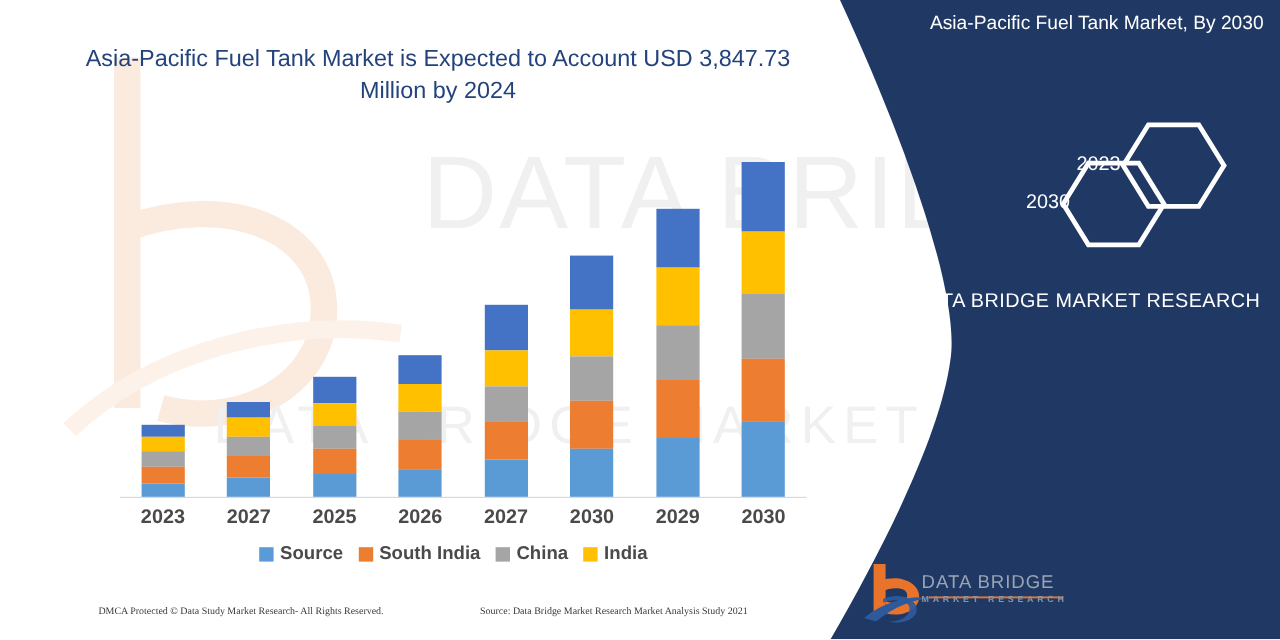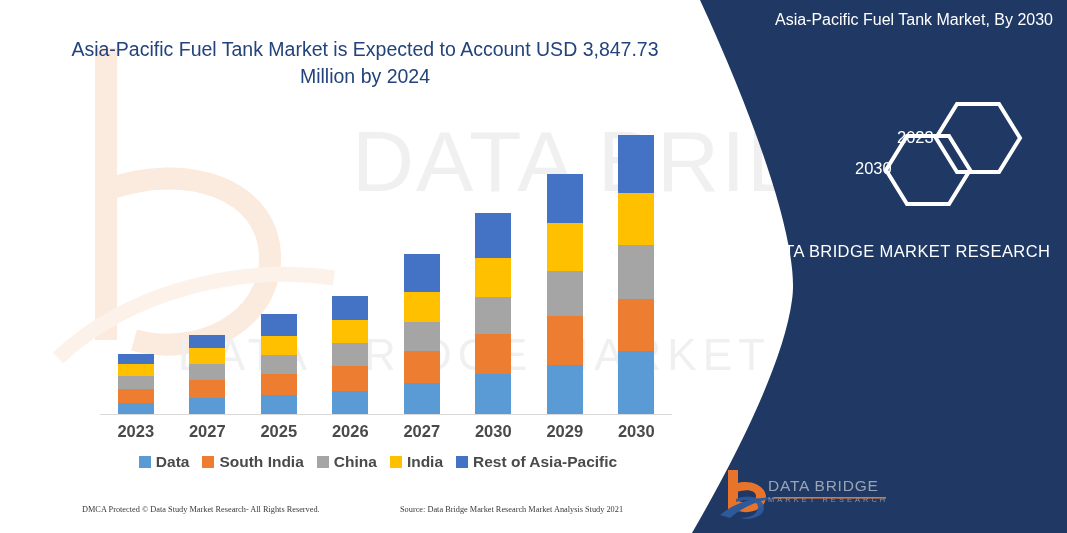--- a/index.html
+++ b/index.html
@@ -203,21 +203,21 @@
     font-size: 15.5px;
     letter-spacing: 0.8px;
     font-weight: 400;
     line-height: 17px;
   }
   .logo-sub {
     color: #8b94a4;
     font-size: 7.4px;
     letter-spacing: 3.1px;
     line-height: 11px;
-    font-weight: 400;
+    font-weight: 700;
   }
 </style>
 </head>
 <body>
 
 <div id="root">
 
   <svg class="left-watermark" viewBox="0 0 300 330">
     <g fill="none" stroke="#fbeade" stroke-width="22">
       <path d="M68 8 L68 300"></path>
@@ -321,37 +321,33 @@
       <div class="xtick">2026</div>
       <div class="xtick">2027</div>
       <div class="xtick">2030</div>
       <div class="xtick">2029</div>
       <div class="xtick">2030</div>
     </div>
 
   <div class="legend" id="legend">
       <div class="legend-item">
         <span class="legend-swatch" style="background: rgb(91, 155, 213);"></span>
-        <span class="legend-label">Data</span>
+        <span class="legend-label">Source</span>
       </div>
       <div class="legend-item">
         <span class="legend-swatch" style="background: rgb(237, 125, 49);"></span>
         <span class="legend-label">South India</span>
       </div>
       <div class="legend-item">
         <span class="legend-swatch" style="background: rgb(165, 165, 165);"></span>
         <span class="legend-label">China</span>
       </div>
       <div class="legend-item">
         <span class="legend-swatch" style="background: rgb(255, 192, 0);"></span>
         <span class="legend-label">India</span>
-      </div>
-      <div class="legend-item">
-        <span class="legend-swatch" style="background: rgb(68, 114, 196);"></span>
-        <span class="legend-label">Rest of Asia-Pacific</span>
       </div>
     </div>
 
   <div class="footer">
     <div class="footer-left">DMCA Protected © Data Study Market Research- All Rights Reserved.</div>
     <div class="footer-right">Source: Data Bridge Market Research  Market Analysis Study 2021</div>
   </div>
 
   <div class="panel-content">
     <div class="panel-title">Asia-Pacific Fuel Tank Market, By 2030</div>

